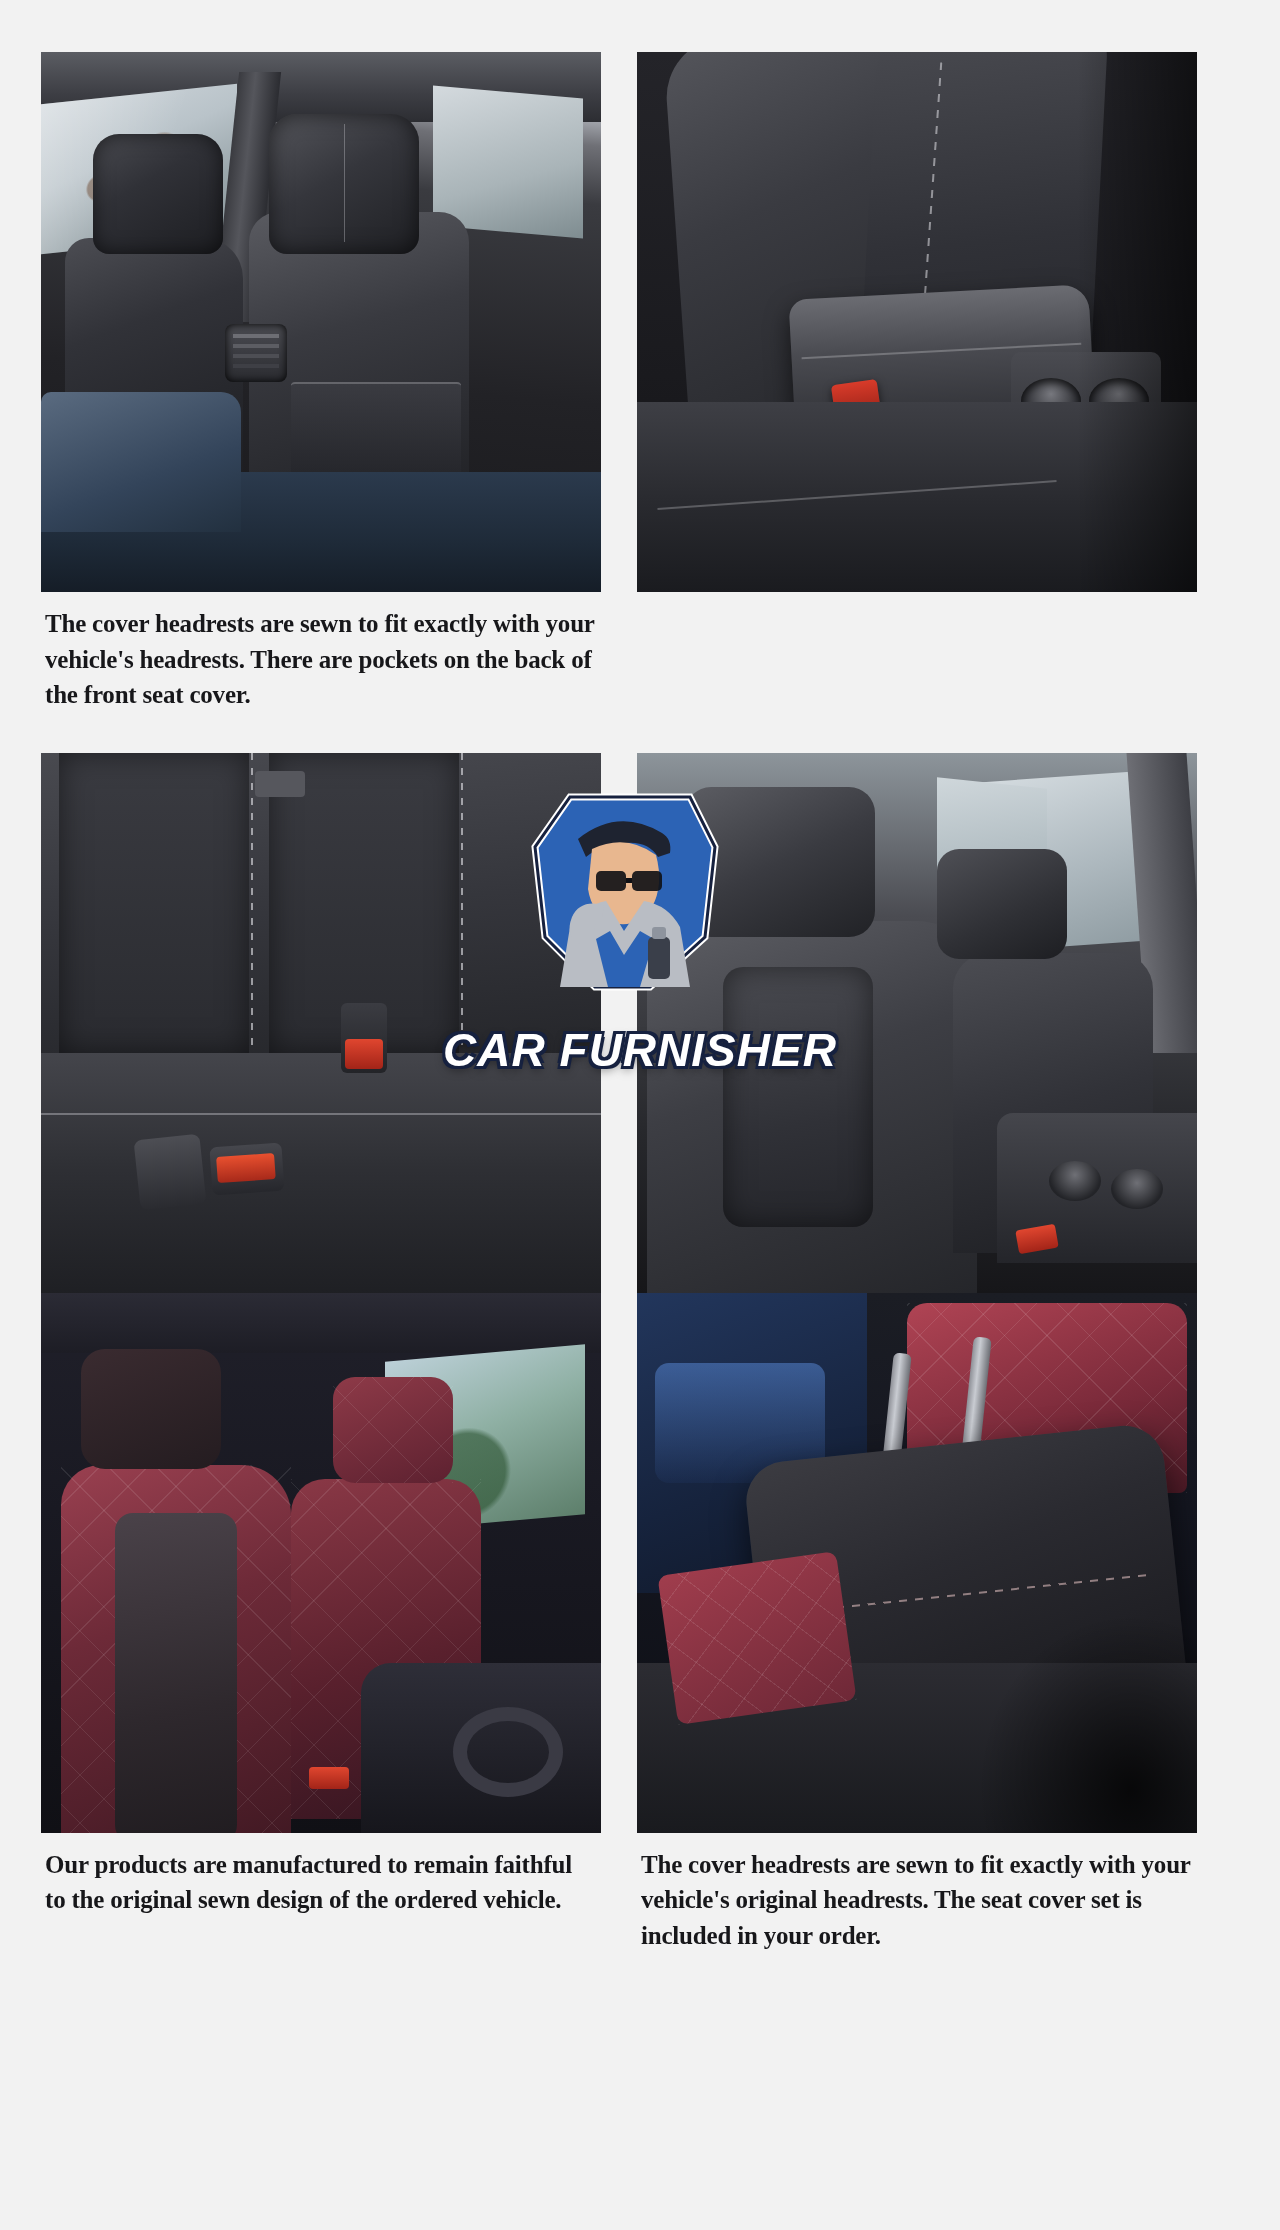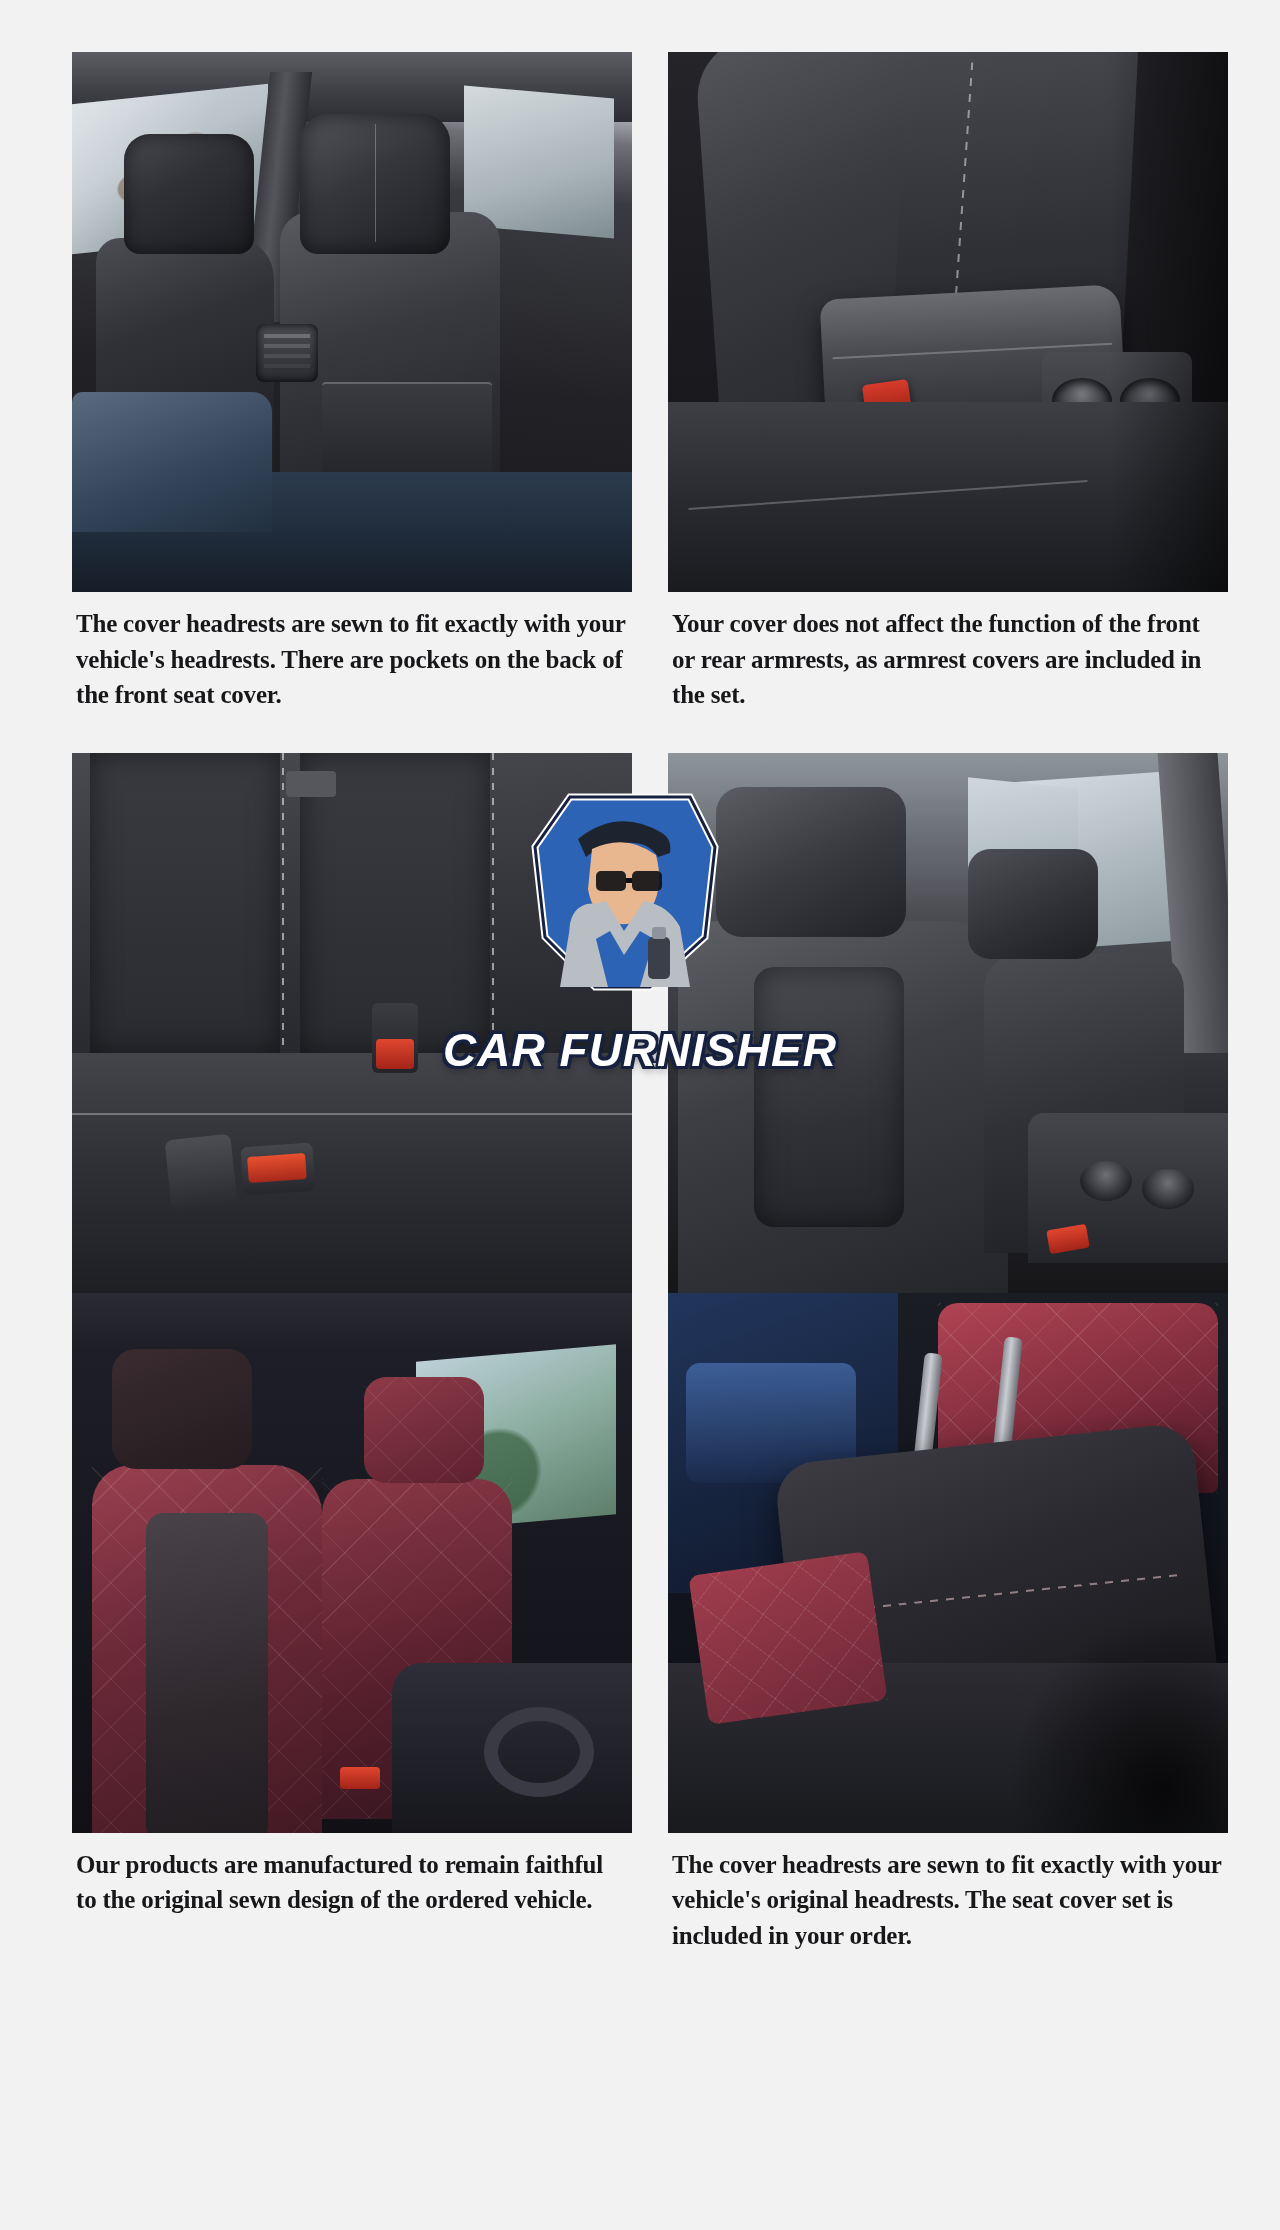--- a/index.html
+++ b/index.html
@@ -12,21 +12,21 @@
     min-height: 2230px;
     font-family: "Liberation Sans", sans-serif;
     -webkit-font-smoothing: antialiased;
   }
   .page {
     width: 1280px;
     min-height: 2230px;
     background: #f2f2f2;
     position: relative;
     box-sizing: border-box;
-    padding: 52px 62px 60px 72px;
+    padding: 52px 62px 60px 41px;
   }
   .grid {
     display: grid;
     grid-template-columns: 560px 560px;
     column-gap: 36px;
     row-gap: 0px;
     position: relative;
   }
   .cell {
     position: relative;
@@ -502,21 +502,20 @@
         <div class="s2-armrest layer"></div>
         <div class="s2-buckle layer"></div>
         <div class="s2-cupholder layer">
           <div class="s2-cup1"></div>
           <div class="s2-cup2"></div>
         </div>
         <div class="s2-seatbase layer"></div>
         <div class="s2-seam layer"></div>
         <div class="s2-dark layer"></div>
       </div>
-      <div class="caption">Your cover does not affect the function of the front or rear armrests, as armrest covers are included in the set.</div>
     </div>
 
     <div class="cell row2">
       <div class="photo tall">
         <div class="s3-bg layer"></div>
         <div class="s3-back layer"></div>
         <div class="s3-sd1 layer"></div>
         <div class="s3-sd2 layer"></div>
         <div class="s3-stitchline layer" style="left:210px;"></div>
         <div class="s3-stitchline layer" style="left:420px;"></div>

